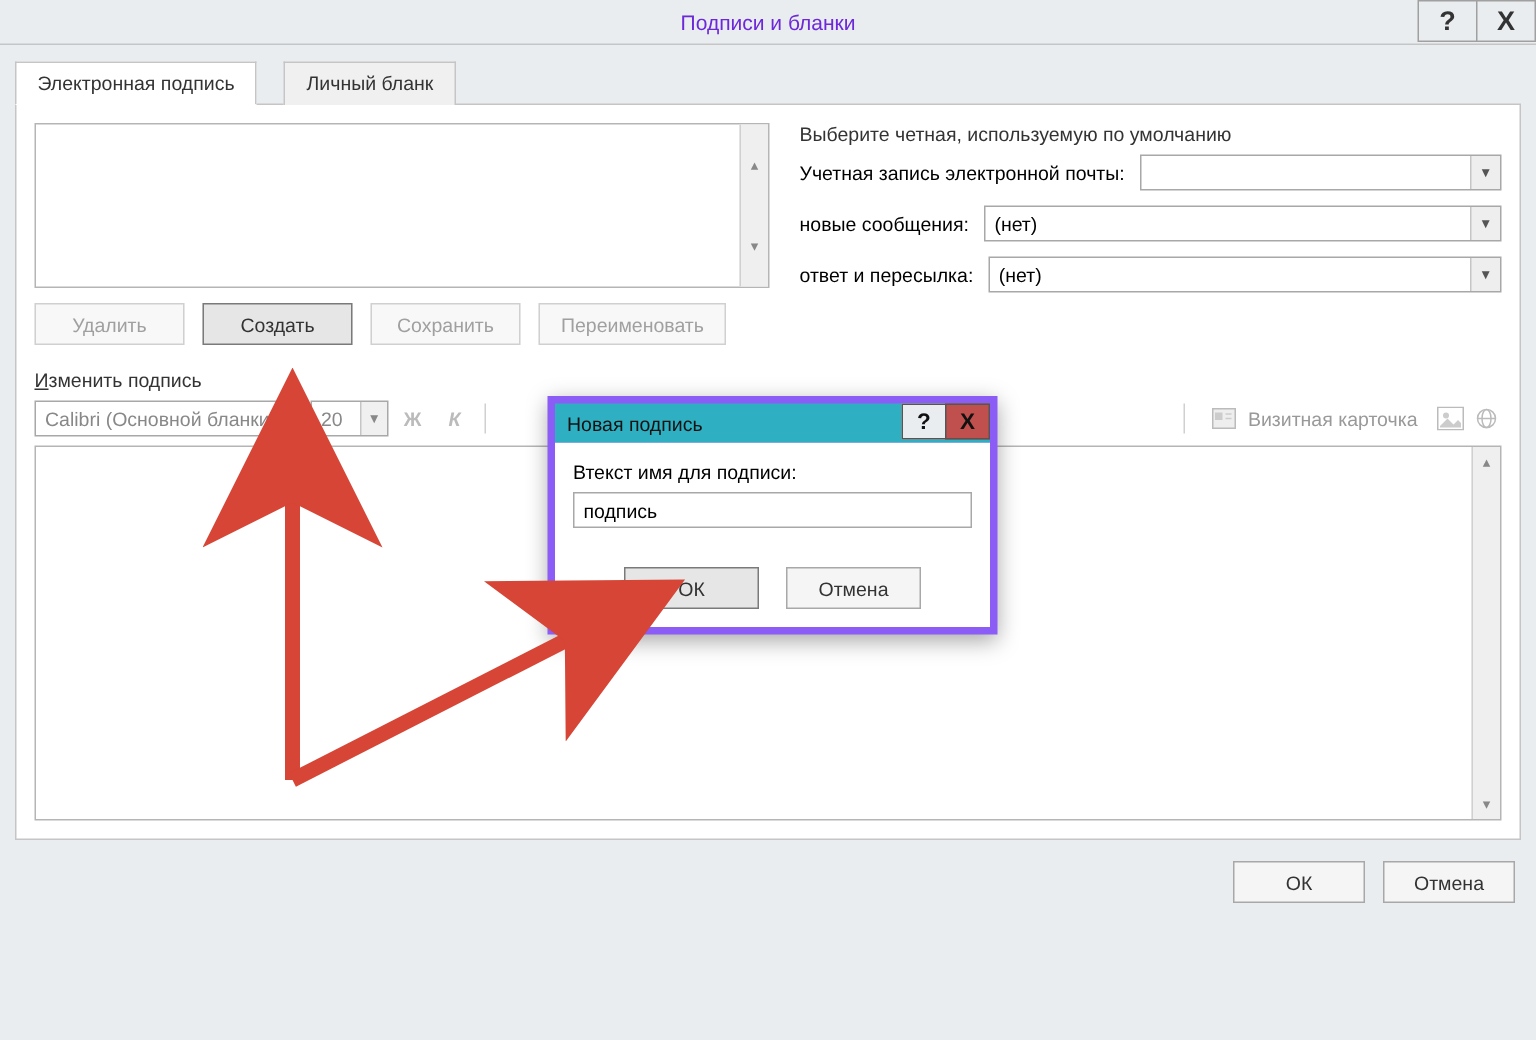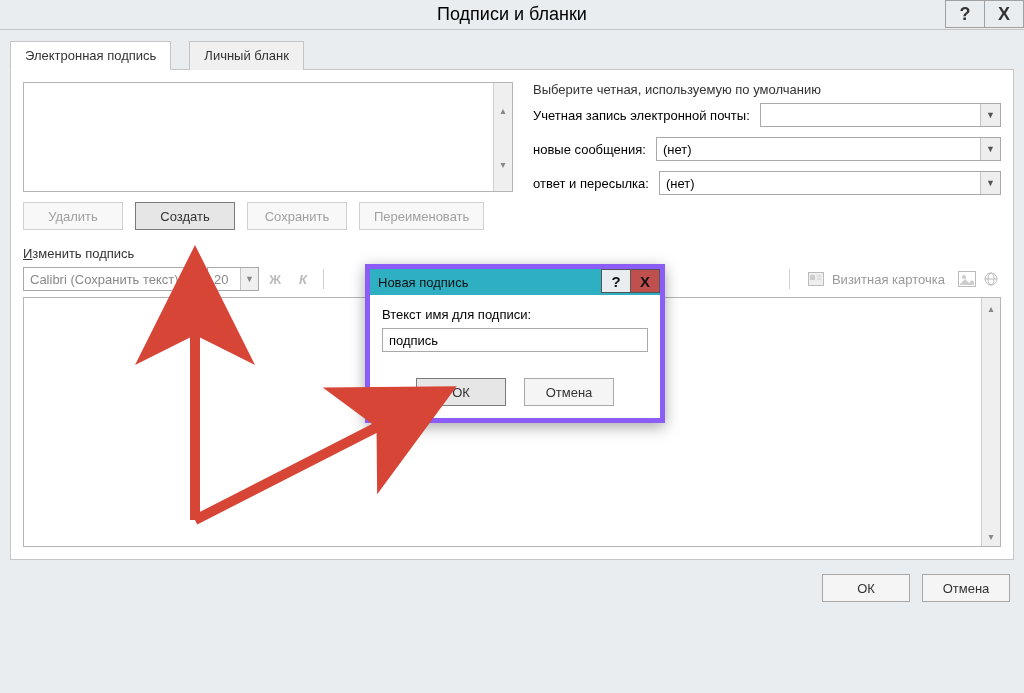--- a/index.html
+++ b/index.html
@@ -1,19 +1,19 @@
 <!DOCTYPE html>
 <html><head>
 <meta charset="utf-8">
 <style>
 * { box-sizing: border-box; margin: 0; padding: 0; font-family: "Segoe UI", Tahoma, sans-serif; font-size: 13px; }
 body { background: #e9edf0; width: 1024px; height: 693px; position: relative; overflow: hidden; }
 
 .titlebar { height: 30px; background: #e9edf0; border-bottom: 1px solid #c5c5c5; display: flex; align-items: center; justify-content: center; position: relative; }
-.titlebar .title { font-size: 18px; color: #000000; }
+.titlebar .title { font-size: 14px; color: #6d28d9; }
 .titlebar .sysbuttons { position: absolute; right: 0; top: 0; display: flex; }
 .titlebar .sysbtn { width: 40px; height: 28px; border: 1px solid #a0a0a0; background: #e9edf0; display: flex; align-items: center; justify-content: center; font-size: 18px; font-weight: bold; color: #333; cursor: pointer; margin-left: -1px; }
 
 .tabs-wrap { padding: 10px 10px 0 10px; }
 .tabs { display: flex; border-bottom: 1px solid #c5c5c5; }
 .tab { padding: 6px 14px; border: 1px solid #c5c5c5; border-bottom: none; background: #fff; color: #333; cursor: pointer; margin-right: 18px; position: relative; top: 1px; }
 .tab.active { background: #fff; border-bottom: 1px solid #fff; }
 .tab.inactive { background: #f0f0f0; }
 
 .panel { background: #fff; border: 1px solid #c5c5c5; border-top: none; padding: 12px; }
@@ -132,21 +132,21 @@
         </div>
       </div>
     </div>
 
     <div class="edit-section">
       <div class="section-label">
         <span class="u">И</span><span>зменить подпись</span>
       </div>
       <div class="toolbar">
         <div class="tb-select" style="width:180px">
-          <span>Calibri (Сохранить текст)</span>
+          <span>Calibri (Основной бланки)</span>
           <span class="dd">▼</span>
         </div>
         <div class="tb-select" style="width:52px">
           <span>20</span>
           <span class="dd">▼</span>
         </div>
         <div class="tb-btn" style="font-style:normal">Ж</div>
         <div class="tb-btn" style="font-style:italic">К</div>
         <div class="tb-sep"></div>
         <div style="flex:1"></div>

